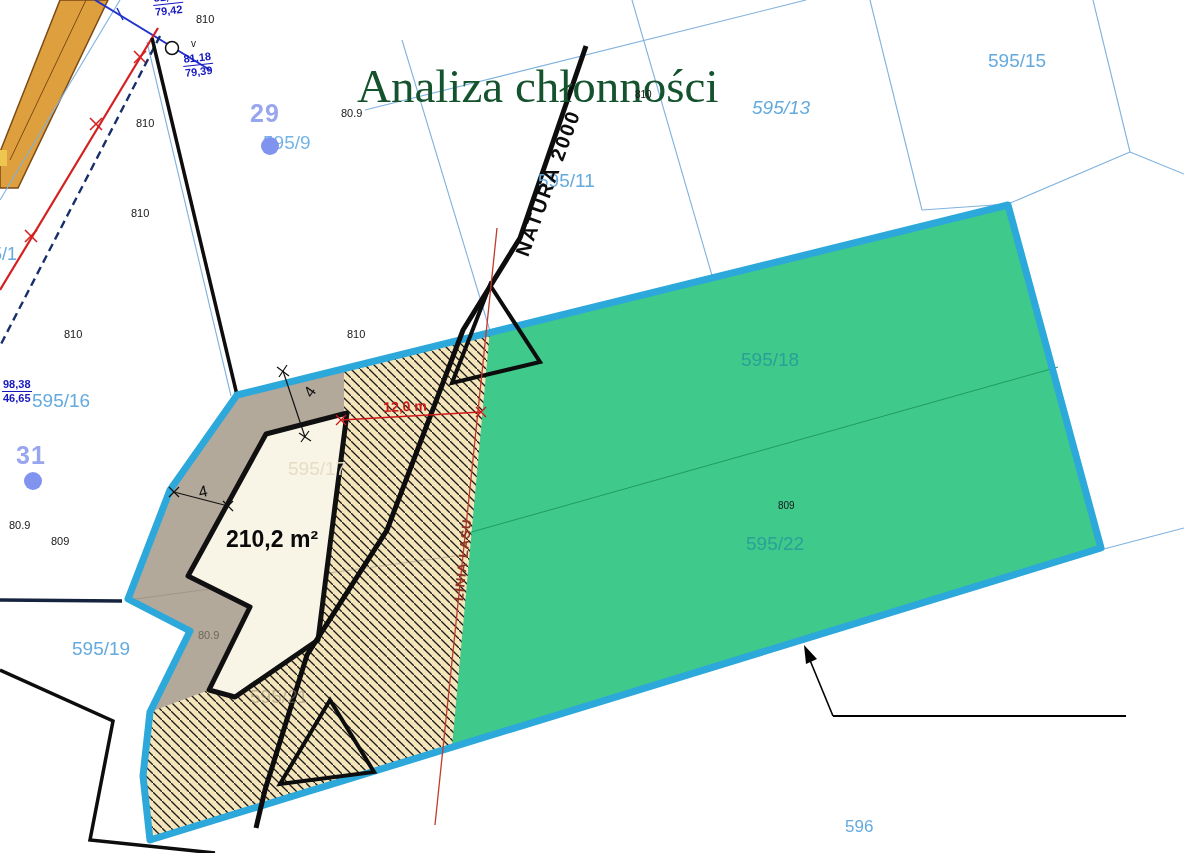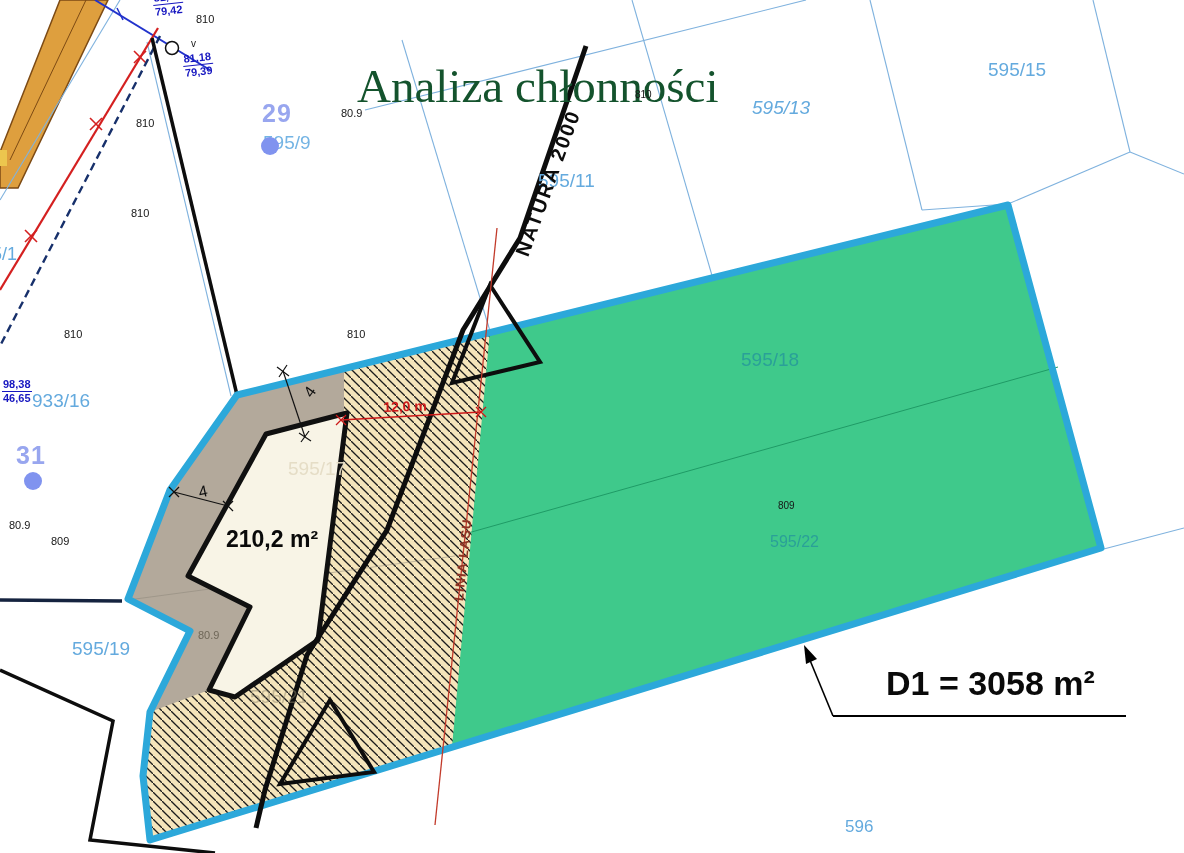--- a/index.html
+++ b/index.html
@@ -115,37 +115,36 @@
 
     <g>
       <line x1="833" y1="716" x2="1126" y2="716" stroke="#000000" stroke-width="2"></line>
       <line x1="833" y1="716" x2="807" y2="653" stroke="#000000" stroke-width="1.6"></line>
       <polygon points="804,645 817,659 806,664" fill="#000000"></polygon>
     </g>
   </svg>
 
   <div id="labels">
       <span class="label serif" style="font-size: 47px; color: #14532d; left: 357px; top: 63px;">Analiza chłonności</span>
-      <span class="label" style="font-size: 19px; color: rgb(100, 170, 222); left: 988px; top: 60px;">595/15</span>
+      <span class="label" style="font-size: 19px; color: rgb(100, 170, 222); left: 988px; top: 51px;">595/15</span>
       <span class="label" style="font-size: 19px; color: rgb(100, 170, 222); left: 752px; top: 98px; font-style: italic;">595/13</span>
       <span class="label" style="font-size: 19px; color: rgb(100, 170, 222); left: 538px; top: 171px; text-align: center;">595/11</span>
       <span class="label" style="font-size: 19px; color: rgb(116, 180, 228); left: 263px; top: 133px;">595/9</span>
-      <span class="label" style="font-size: 19px; color: rgb(100, 170, 222); left: 32px; top: 391px;">933/16</span>
+      <span class="label" style="font-size: 19px; color: rgb(100, 170, 222); left: 32px; top: 391px;">595/16</span>
       <span class="label" style="font-size: 19px; color: rgb(100, 170, 222); left: 72px; top: 639px;">595/19</span>
       <span class="label" style="font-size: 17px; color: rgb(100, 170, 222); left: 845px; top: 818px;">596</span>
       <span class="label" style="font-size: 18px; color: rgb(100, 170, 222); left: -8px; top: 245px;">5/1</span>
       <span class="label" style="font-size: 19px; color: rgb(42, 160, 152); left: 741px; top: 350px; text-align: right;">595/18</span>
-      <span class="label" style="font-size: 16px; color: rgb(42, 160, 152); left: 770px; top: 534px; text-align: right;">595/22</span>
+      <span class="label" style="font-size: 19px; color: rgb(42, 160, 152); left: 746px; top: 534px; text-align: right;">595/22</span>
       <span class="label" style="font-size: 19px; color: rgba(228, 219, 196, 0.95); left: 260px; top: 459px; margin-left: 28px;">595/17</span>
       <span class="label" style="font-size: 19px; color: rgba(140, 132, 105, 0.5); left: 250px; top: 687px;">595/21</span>
-      <span class="label" style="font-size: 25px; color: rgb(152, 166, 239); font-weight: 700; letter-spacing: 1px; left: 262px; top: 101px;">29</span>
+      <span class="label" style="font-size: 25px; color: rgb(152, 166, 239); font-weight: 700; letter-spacing: 1px; left: 250px; top: 101px;">29</span>
       <span class="label" style="font-size: 25px; color: rgb(152, 166, 239); font-weight: 700; letter-spacing: 1px; left: 16px; top: 443px;">31</span>
       <span class="label" style="font-size: 20px; color: rgb(12, 12, 12); font-weight: 700; letter-spacing: 2px; left: 512px; top: 252px; transform: rotate(-70deg);">NATURA 2000</span>
       <span class="label" style="font-size: 13px; color: rgb(142, 52, 36); font-weight: 700; letter-spacing: 1px; left: 452px; top: 600px; transform: rotate(-84deg);">LINIA LASU</span>
-      <span class="label" style="font-size: 34px; color: rgb(10, 10, 10); font-weight: 700; left: 886px; top: 666px;">D1 = 3058 m²</span>
       <span class="label" style="font-size: 23px; color: rgb(10, 10, 10); font-weight: 700; left: 226px; top: 528px;">210,2 m²</span>
       <span class="label" style="font-size: 14px; color: rgb(204, 24, 24); font-weight: 700; left: 383px; top: 400px; transform: rotate(-2deg);">12,0 m</span>
       <span class="label" style="font-size: 16px; color: rgb(17, 17, 17); left: 301px; top: 391px; transform: rotate(-55deg);">4</span>
       <span class="label" style="font-size: 16px; color: rgb(17, 17, 17); left: 197px; top: 485px; transform: rotate(-12deg);">4</span>
       <span class="label" style="font-size: 11px; color: rgb(22, 22, 22); left: 196px; top: 14px;">810</span>
       <span class="label" style="font-size: 11px; color: rgb(22, 22, 22); left: 136px; top: 118px;">810</span>
       <span class="label" style="font-size: 11px; color: rgb(22, 22, 22); left: 131px; top: 208px;">810</span>
       <span class="label" style="font-size: 11px; color: rgb(22, 22, 22); left: 64px; top: 329px;">810</span>
       <span class="label" style="font-size: 11px; color: rgb(22, 22, 22); left: 347px; top: 329px;">810</span>
       <span class="label" style="font-size: 10px; color: rgb(22, 22, 22); left: 635px; top: 90px;">810</span>

